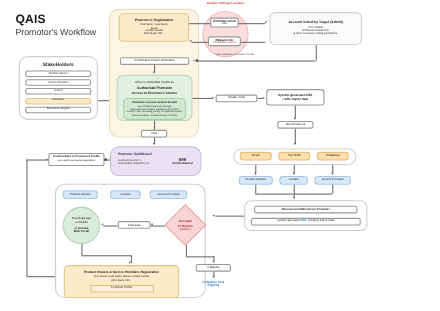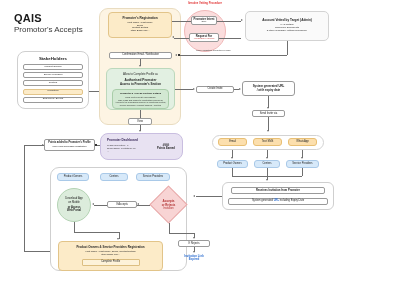--- a/index.html
+++ b/index.html
@@ -72,21 +72,21 @@
   .ar-d { border-top:2.2px solid #6f6f6f; border-left:1.5px solid transparent; border-right:1.5px solid transparent; }
 
   .sq { position:absolute; width:1.6px; height:1.6px; background:#333; }
 </style>
 </head>
 <body>
 
 <div id="canvas">
 
   <div class="abs title" style="left:14px; top:12px;">QAIS</div>
-  <div class="abs subtitle" style="left:14px; top:25px;">Promotor's Accepts</div>
+  <div class="abs subtitle" style="left:14px; top:25px;">Promotor's Workflow</div>
 
   <div class="abs panel" style="left:17px; top:51px; width:72px; height:58px;">
     <div style="text-align:center; font-size:4.4px; font-weight:bold; color:#222; margin-top:4px;">StakeHolders</div>
     <div style="padding:3px 5px; display:flex; flex-direction:column; gap:2.2px;">
       <div class="node box-white" style="height:6px;">
           <span class="s">Product Owners</span>
         </div>
       <div class="node box-white" style="height:6px;">
           <span class="s">Service Providers</span>
         </div>

